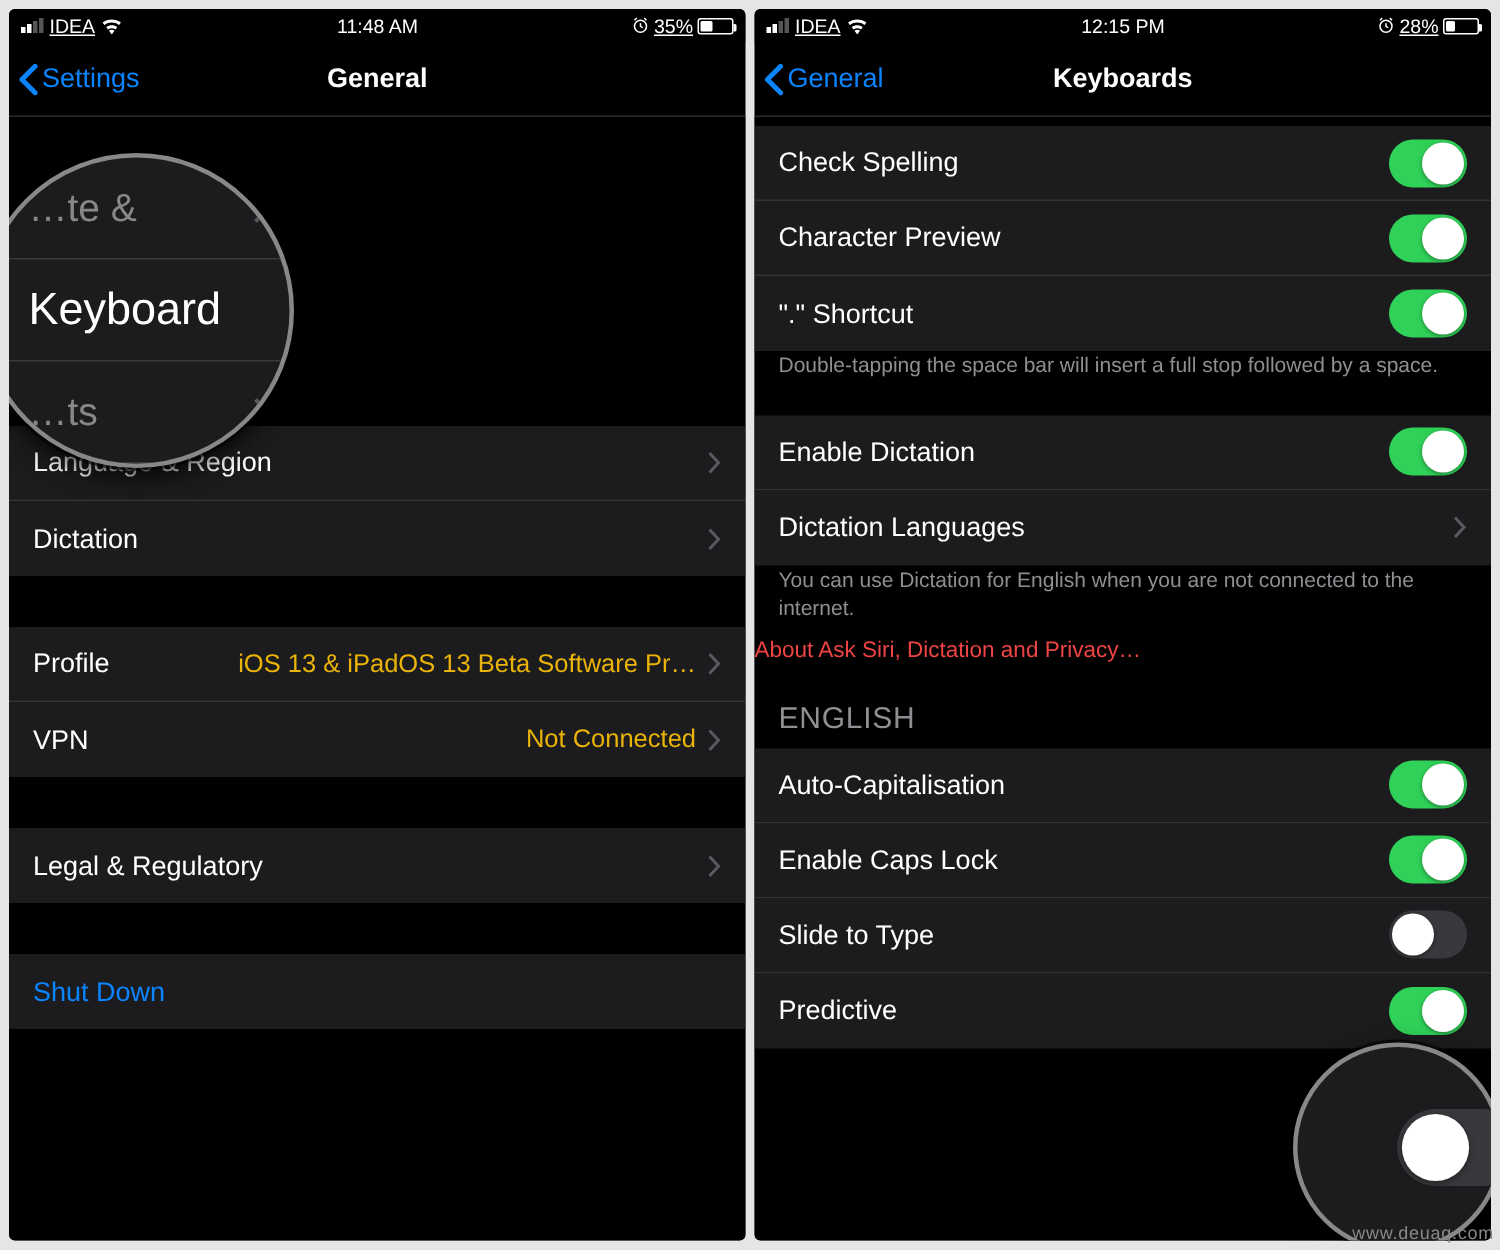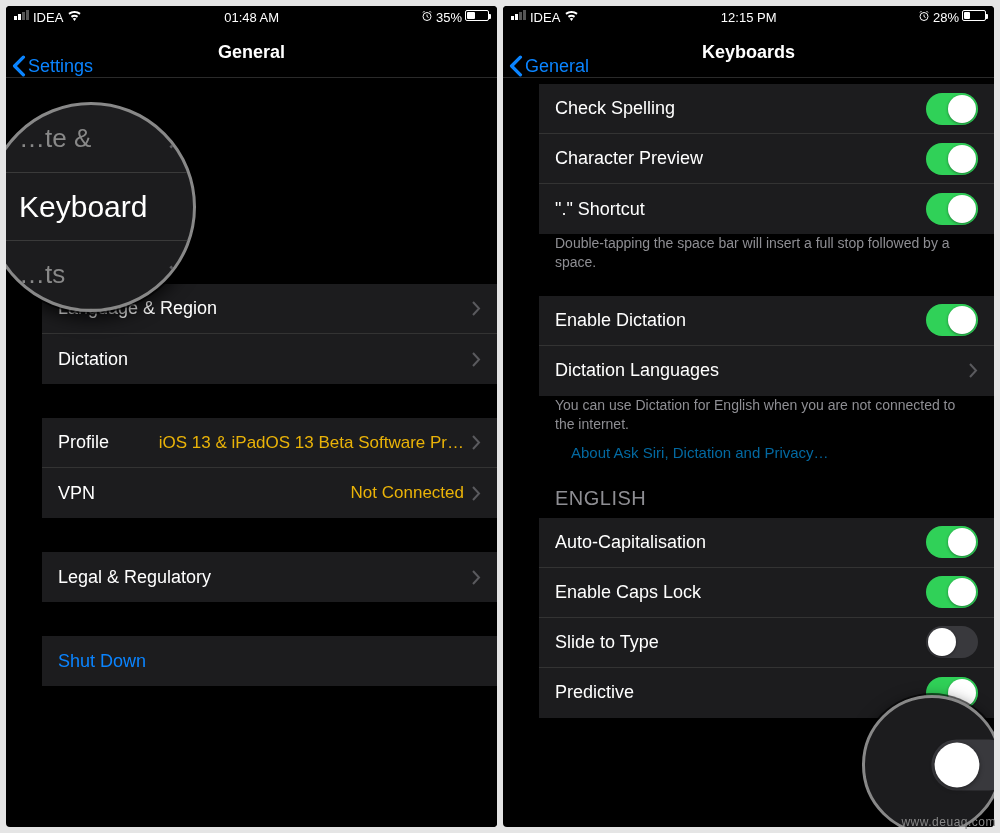--- a/index.html
+++ b/index.html
@@ -26,21 +26,21 @@
   .statusbar {
     height: 22px;
     display: flex;
     align-items: center;
     justify-content: space-between;
     padding: 0 8px;
     font-size: 13px;
     font-weight: 500;
     background: #000;
   }
-  .sb-left, .sb-right { display: flex; align-items: flex-start; gap: 4px; }
+  .sb-left, .sb-right { display: flex; align-items: center; gap: 4px; text-decoration: underline; }
   .sb-right { gap: 3px; }
   .signal { display:inline-flex; align-items:flex-end; gap:1px; }
   .signal span { width:3px; background:#fff; display:inline-block; }
   .signal span:nth-child(1){height:4px}
   .signal span:nth-child(2){height:6px}
   .signal span:nth-child(3){height:8px; background:#555}
   .signal span:nth-child(4){height:10px; background:#555}
   .wifi-ico { width:15px; height:11px; }
   .alarm-ico { width:12px; height:12px; }
   .battery {
@@ -53,27 +53,27 @@
   .navhdr {
     height: 50px;
     display:flex;
     align-items:center;
     justify-content:center;
     position:relative;
     border-bottom: 0.5px solid #2a2a2a;
   }
   .navhdr .back {
     position:absolute; left:6px; top:0; bottom:0;
-    display:flex; align-items:flex-end;
+    display:flex; align-items:center;
     color:#0a84ff; font-size:18px;
   }
   .navhdr .back svg { margin-right:2px; }
   .navtitle { font-size:18px; font-weight:600; }
   
-  .content { flex:1; overflow:hidden; background:#000; position:relative;margin-left:36px; }
+  .content { flex:1; overflow:hidden; background:#000; position:relative; }
   .group { margin-top: 34px; }
   .group.tight { margin-top: 0; }
   .cell {
     background:#1c1c1e;
     min-height:50px;
     display:flex;
     align-items:center;
     padding: 0 16px;
     font-size:18px;
     position:relative;
@@ -83,21 +83,21 @@
   .cell .label { flex: 0 0 auto; }
   .cell .value { flex:1; text-align:right; color:#eab308; font-size:17px; white-space:nowrap; overflow:hidden; text-overflow:ellipsis; padding-left:8px;}
   .chevron { color:#5a5a5e; margin-left:8px; flex-shrink:0; }
   .cell.link .label { color:#0a84ff; }
   .footer-text {
     padding: 0 16px 6px;
     color:#8e8e93;
     font-size:14px;
     line-height:1.35;
   }
-  .footer-link { color:#0369a1; font-size:15px; padding: 4px 32px 8px; display:block;}
+  .footer-link { color:#ef4444; font-size:15px; padding: 4px 0 8px; display:block;}
   .section-hdr {
     color:#8e8e93;
     font-size:20px;
     letter-spacing:0.5px;
     padding: 18px 16px 8px;
   }
   
   .toggle {
     width:52px; height:32px; border-radius:16px; position:relative; flex-shrink:0; margin-left:auto;
   }
@@ -162,21 +162,21 @@
           <span></span>
           <span></span>
           <span></span>
           <span></span>
         </span>
       <span>IDEA</span>
       <svg class="wifi-ico" viewBox="0 0 24 18">
           <path fill="#fff" d="M12 18l-3-4c1.8-1.4 4.2-1.4 6 0l-3 4zm-6-8c3.3-2.7 8.7-2.7 12 0l-2 2.6c-2.3-1.9-5.7-1.9-8 0L6 10zm-4-5c5.5-4.4 14.5-4.4 20 0l-2 2.6C15.7 4 8.3 4 4 7.6L2 5z"></path>
         </svg>
     </div>
-    <span>01:48 AM</span>
+    <span>11:48 AM</span>
     <div class="sb-right">
       <svg class="alarm-ico" viewBox="0 0 24 24">
           <circle cx="12" cy="13" r="8" fill="none" stroke="#fff" stroke-width="2"></circle>
           <path stroke="#fff" stroke-width="2" d="M12 9v4l3 2M4 5l3-3M20 5l-3-3"></path>
         </svg>
       <span>35%</span>
       <span class="battery">
           <span class="batt-fill" style="width:35%"></span>
         </span>
     </div>

